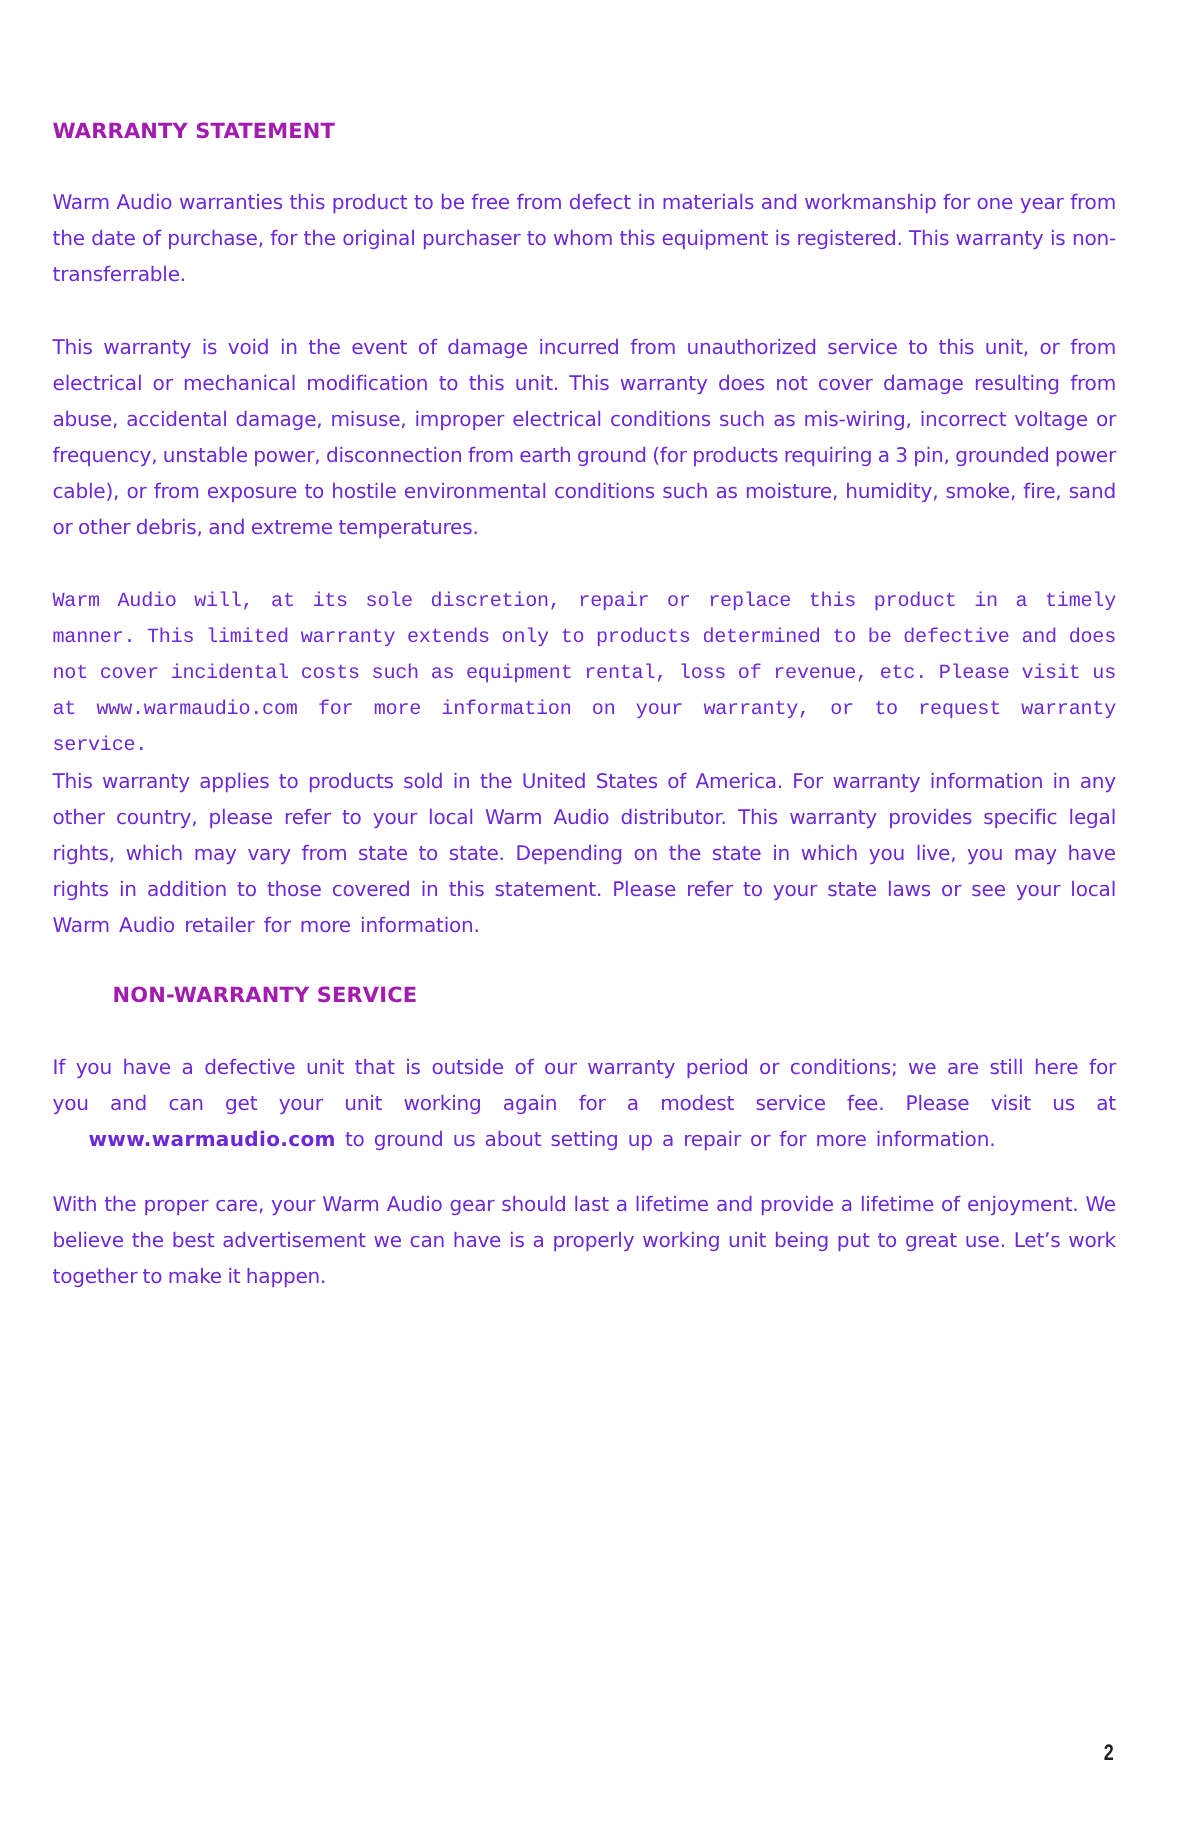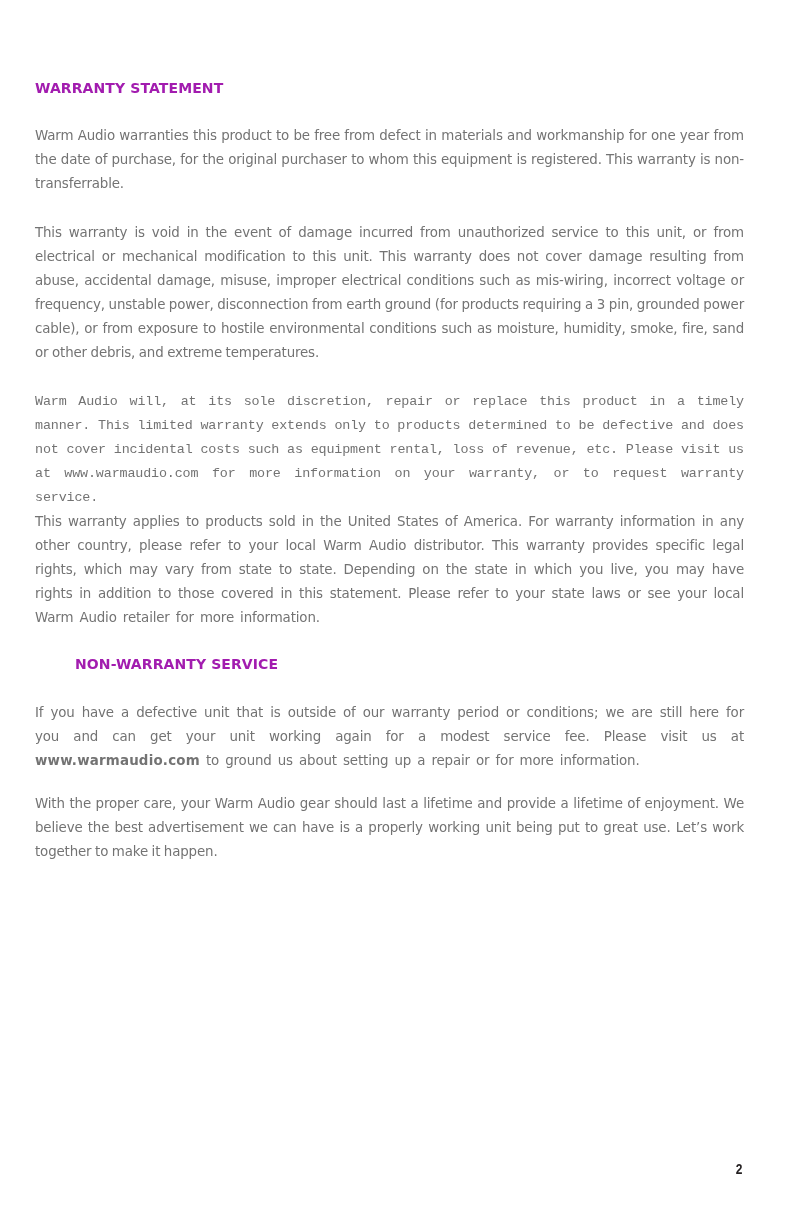--- a/index.html
+++ b/index.html
@@ -29,28 +29,29 @@
     line-height: 20px;
     margin: 0;
     color: #a21caf;
   }
   .para {
     font-family: "DejaVu Sans", sans-serif;
     font-size: 13.4px;
     line-height: 24px;
     text-align: justify;
     margin: 0;
-    color: #737373;
+    color: #6d28d9;
     word-spacing: -0.5px;
     letter-spacing: -0.15px;
   }
   .para.loose { word-spacing: 2px; }
   .link-bold {
     font-weight: bold;
     letter-spacing: 0.2px;
+    margin-left: 24px;
   }
   #h1 { position: absolute; top: 0; }
   #p1 { position: absolute; top: 46px; }
   #p2 { position: absolute; top: 143px; }
   #p3 { position: absolute; top: 312px; font-family: Liberation Mono, monospace; }
   #p4 { position: absolute; top: 432px; }
   #h2 { position: absolute; top: 576px; margin-left: 40px; }
   #p5 { position: absolute; top: 623px; }
   #p6 { position: absolute; top: 714px; }
   .page-number {

